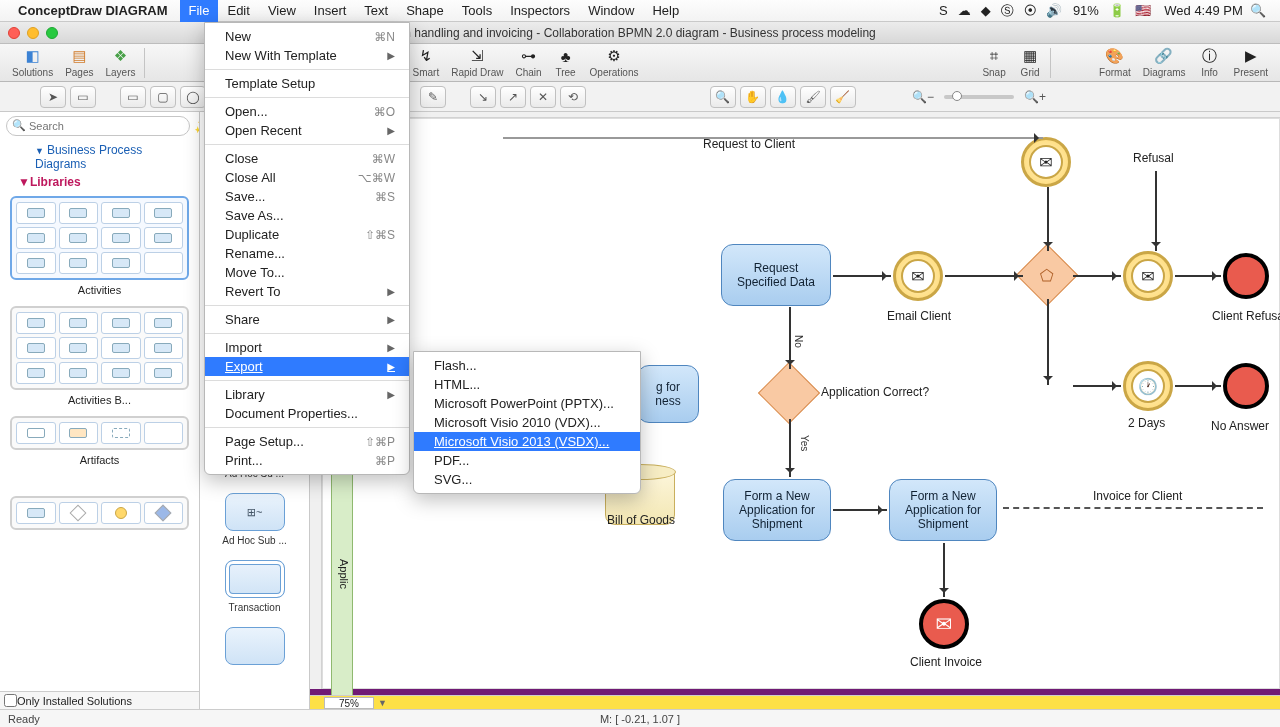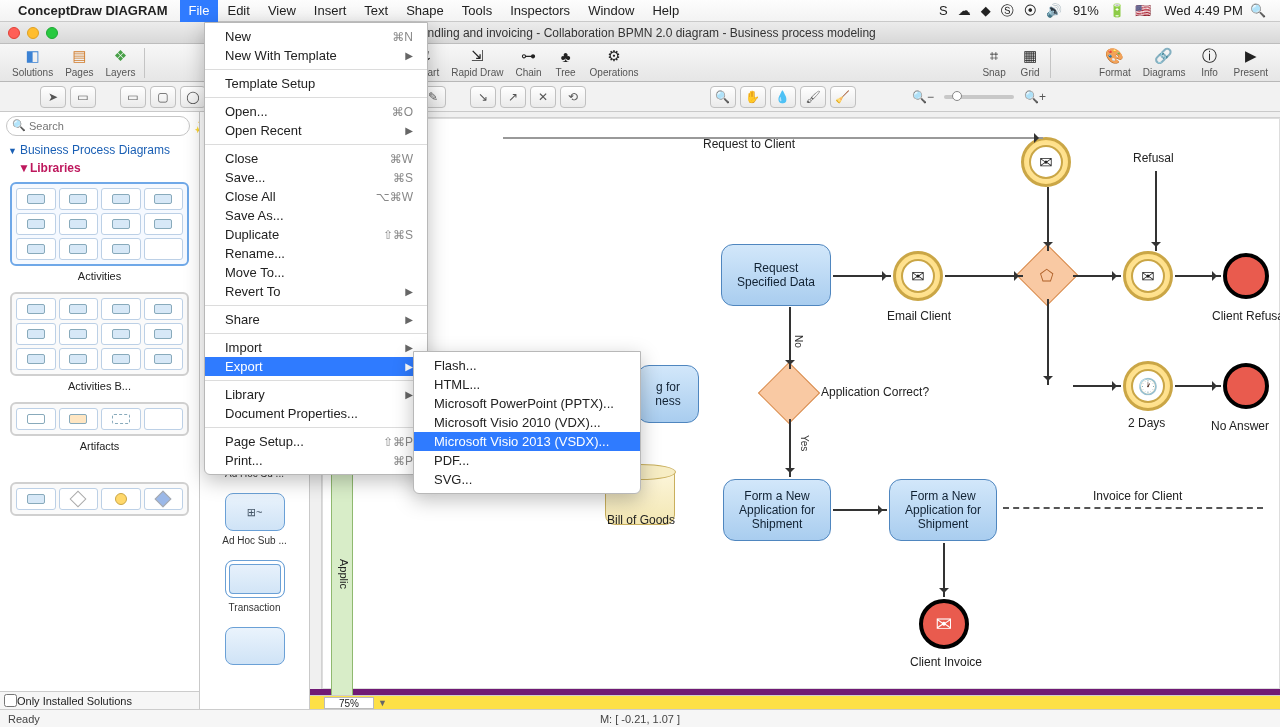--- a/index.html
+++ b/index.html
@@ -39,21 +39,21 @@
 .zoom-slider { width:70px; height:4px; background:#c8c8c8; border-radius:2px; position:relative; margin:0 6px; }
 .zoom-slider .thumb { width:10px; height:10px; background:#fff; border:1px solid #888; border-radius:50%; position:absolute; top:-4px; left:8px; }
 
 
 .leftpanel { position:absolute; left:0; top:112px; bottom:18px; width:200px; background:#fff; border-right:1px solid #c9c9c9; overflow:hidden; }
 .search-row { display:flex; align-items:center; padding:4px 6px; gap:4px; }
 .search-row input { flex:1; height:20px; border:1px solid #c6c6c6; border-radius:10px; padding:0 18px 0 22px; font-size:11px; background:#fff; }
 .search-wrap { position:relative; flex:1; }
 .search-wrap .mag { position:absolute; left:6px; top:3px; color:#888; font-size:11px; }
 .wand { color:#9b59d0; font-size:13px; }
-.tree-head { padding:3px 8px; font-size:12px; color:#1a5fb4; }
+.tree-head { padding:3px 24px; font-size:12px; color:#1a5fb4;margin-left:11px; }
 .tree-head .tri { font-size:9px; margin-right:3px; }
 .tree-sub { padding:1px 18px; font-size:12px; color:#be185d; font-weight:600; }
 .lib-block { margin:6px 10px 10px; }
 .lib-grid { border:2px solid #6fa8e8; border-radius:6px; padding:4px; display:grid; grid-template-columns:repeat(4,1fr); gap:3px; background:#f5f9ff; }
 .lib-grid.nohl { border-color:#d0d0d0; background:#fafafa; }
 .lib-cell { height:22px; background:#fff; border:1px solid #bcd0e6; border-radius:3px; display:flex; align-items:center; justify-content:center; font-size:10px; }
 .lib-cell .mini { width:18px; height:10px; background:#d7e8f7; border:1px solid #8ab; border-radius:2px; }
 .lib-cell .mini.diamond { width:12px; height:12px; transform:rotate(45deg); background:#fff; border:1px solid #aaa; border-radius:0; }
 .lib-cell .mini.circle { width:12px; height:12px; border-radius:50%; background:#ffd86b; border:1px solid #caa646; }
 .lib-label { text-align:center; font-size:11px; margin-top:4px; }
@@ -92,27 +92,27 @@
 
 
 .hscroll { position:absolute; left:310px; right:0; bottom:18px; height:14px; background:#fde047; border-top:1px solid #ccc; display:flex; align-items:center; font-size:10px; }
 .hscroll .zoom-pct { width:50px; border:1px solid #bbb; height:12px; margin:0 4px; text-align:center; font-size:10px; background:#fff; }
 .statusbar { position:absolute; left:0; right:0; bottom:0; height:18px; background:#f6f6f6; border-top:1px solid #ccc; font-size:11px; display:flex; align-items:center; padding:0 8px; color:#444; }
 .statusbar .center { position:absolute; left:50%; transform:translateX(-50%); }
 
 
 .dropdown { position:absolute; background:#fff; border:1px solid #b8b8b8; border-radius:0 0 6px 6px; box-shadow:0 6px 20px rgba(0,0,0,.25); font-size:13px; padding:4px 0; z-index:100; }
 .dropdown .mi { padding:2px 14px 2px 20px; display:flex; align-items:center; justify-content:space-between; height:19px; cursor:default; }
-.dropdown .mi:hover,.dropdown .mi.hl { background:#2f7bff; color:#fff; }
+.dropdown .mi:hover,.dropdown .mi.hl { background:#2f7bff; color:#fff;text-decoration:underline; }
 .dropdown .mi .sc { color:#888; font-size:12px; margin-left:30px; }
 .dropdown .mi .arr { font-size:10px; color:#666; margin-left:30px; }
 .dropdown .mi.hl .arr { color:#fff; }
 .dropdown hr { border:none; border-top:1px solid #dcdcdc; margin:4px 0; }
 .submenu { left:413px; top:351px; width:228px; }
-.mainmenu { left:204px; top:22px; width:224px; }
+.mainmenu { left:204px; top:22px; width:206px; }
 </style>
 </head>
 <body>
 
 <div class="mac-menubar">
   <span class="apple"></span>
   <span class="app-name">ConceptDraw DIAGRAM</span>
   <span class="menu-item active">File</span>
   <span class="menu-item">Edit</span>
   <span class="menu-item">View</span>
@@ -502,26 +502,26 @@
     <div class="mi">
       <span>Open Recent</span>
       <span class="arr">▶</span>
     </div>
     <hr>
     <div class="mi">
       <span>Close</span>
       <span class="sc">⌘W</span>
     </div>
     <div class="mi">
+      <span>Close All</span>
+      <span class="sc">⌥⌘W</span>
+    </div>
+    <div class="mi">
       <span>Save...</span>
       <span class="sc">⌘S</span>
-    </div>
-    <div class="mi">
-      <span>Close All</span>
-      <span class="sc">⌥⌘W</span>
     </div>
     <div class="mi">
       <span>Save As...</span>
     </div>
     <div class="mi">
       <span>Duplicate</span>
       <span class="sc">⇧⌘S</span>
     </div>
     <div class="mi">
       <span>Rename...</span>

